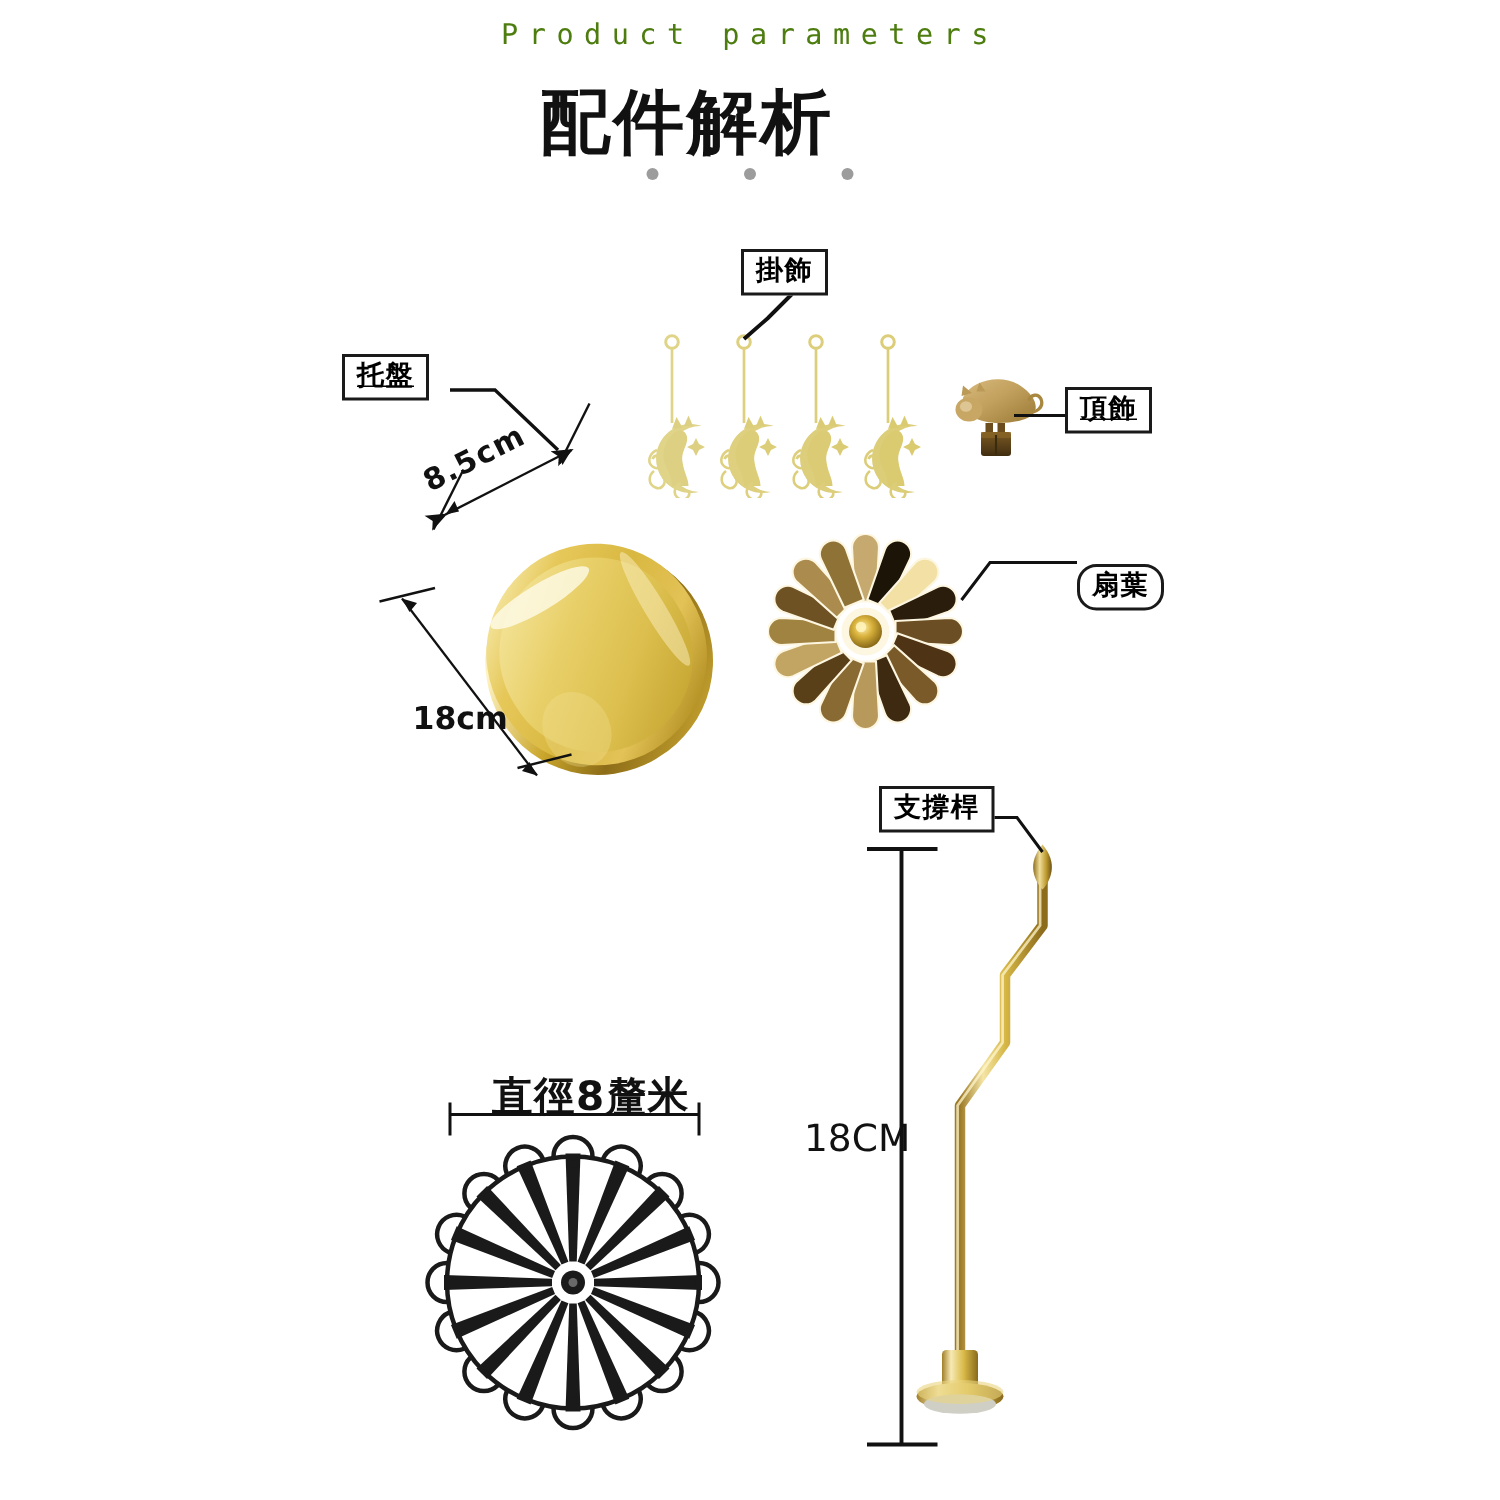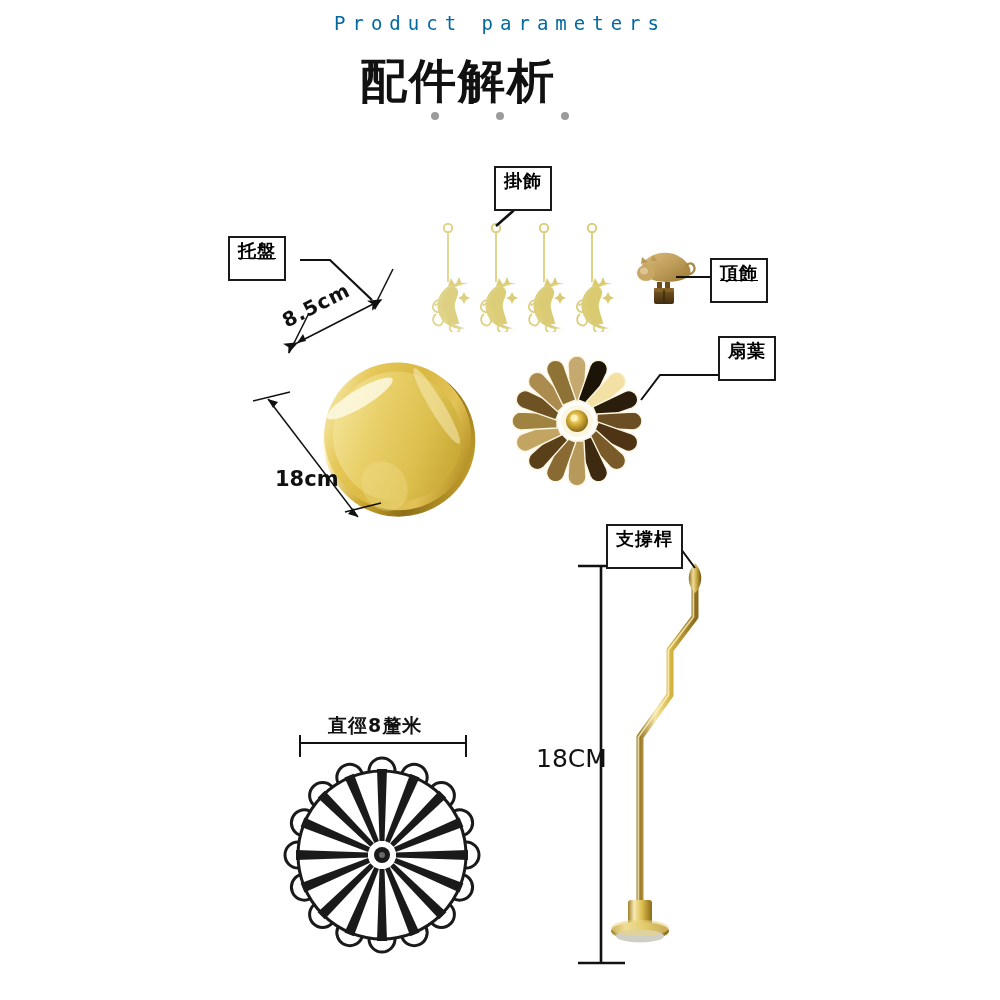--- a/index.html
+++ b/index.html
@@ -21,21 +21,21 @@
   
   .eyebrow {
     position: absolute;
     left: 0;
     top: 12px;
     width: 1000px;
     text-align: center;
     font-family: "DejaVu Sans Mono", "Liberation Mono", monospace;
     font-size: 19px;
     letter-spacing: 7px;
-    color: #0369a1;
+    color: #4d7c0f;
     white-space: pre;
   }
   .main-title {
     position: absolute;
     left: 0;
     top: 50px;
     width: 916px;
     text-align: center;
     font-size: 47px;
     font-weight: bold;
@@ -62,21 +62,21 @@
 
   
   .label-box {
     position: absolute;
     border: 2px solid #1a1a1a;
     background: #ffffff;
     color: #000000;
     font-size: 18px;
     font-weight: bold;
     font-family: "DejaVu Sans", "Liberation Sans", sans-serif;
-    padding: 3px 8px 18px 8px;
+    padding: 3px 8px 4px 8px;
     line-height: 1.1;
     white-space: nowrap;
     letter-spacing: 1px;
     box-sizing: border-box;
     z-index: 20;
   }
 
   
   .overlay {
     position: absolute;
@@ -170,21 +170,21 @@
   }
   #dim-18CM {
     left: 536px;
     top: 744px;
     font-size: 25px;
     font-weight: normal;
   }
   #dim-diameter {
     left: 328px;
     top: 713px;
-    font-size: 19px;
+    font-size: 27px;
     letter-spacing: 1px;
   }
 </style>
 </head>
 <body>
 
 <div id="page">
 
   <div class="eyebrow">Product parameters</div>
   <div class="main-title">配件解析</div>
@@ -607,23 +607,23 @@
       <line x1="466" y1="735" x2="466" y2="757" stroke="#111111" stroke-width="2"></line>
     </g>
   </svg>
 
   <div class="label-box" style="left:228px; top:236px;text-decoration:underline;">托盤</div>
 
   <div class="label-box" style="left:494px; top:166px;">掛飾</div>
 
   <div class="label-box" style="left:710px; top:258px;text-decoration:underline;">頂飾</div>
 
-  <div class="label-box" style="left:718px; top:336px;">扇葉</div>
-
-  <div class="label-box" style="left:586px; top:524px;margin-left:20px;">支撐桿</div>
+  <div class="label-box" style="left:718px; top:376px;border-radius:13px;">扇葉</div>
+
+  <div class="label-box" style="left:586px; top:524px;">支撐桿</div>
 
   <div class="dim-text" id="dim-85">8.5cm</div>
 
   <div class="dim-text" id="dim-18cm">18cm</div>
 
   <div class="dim-text" id="dim-18CM">18CM</div>
 
   <div class="dim-text" id="dim-diameter">直徑8釐米</div>
 
 </div>

